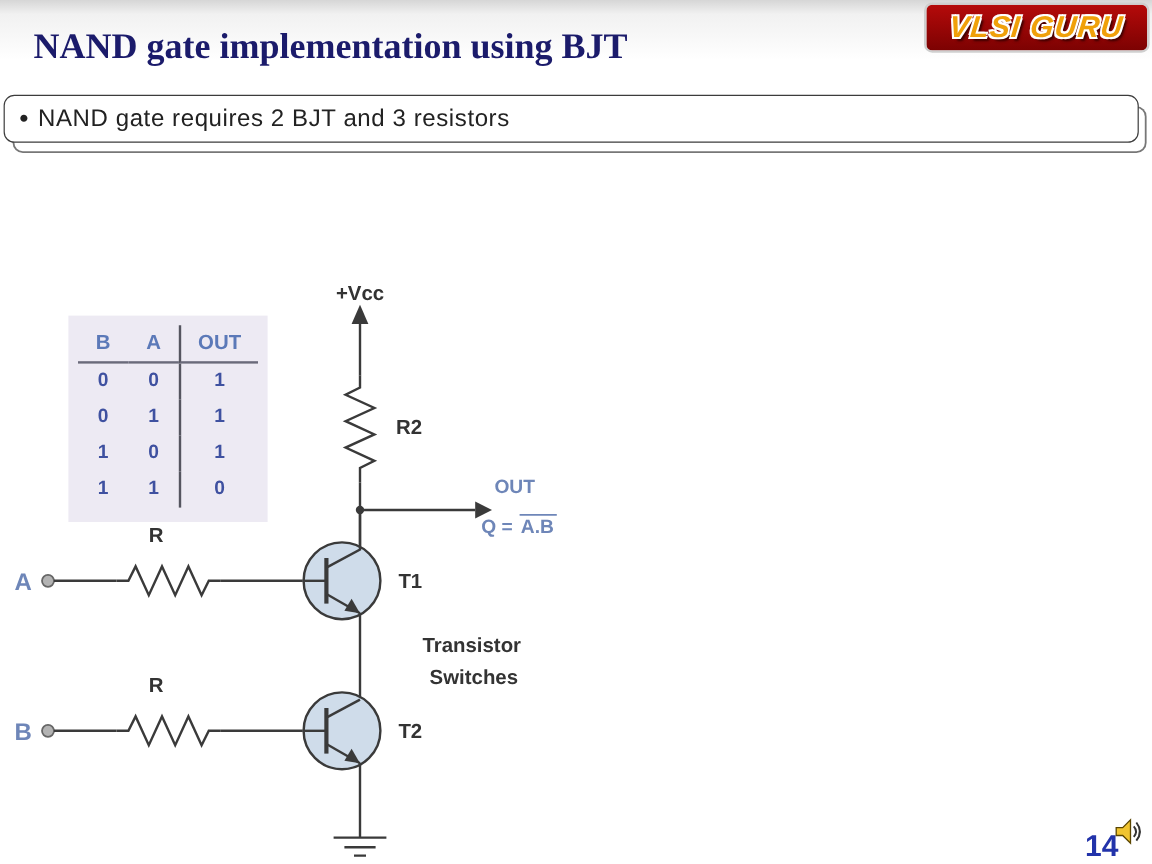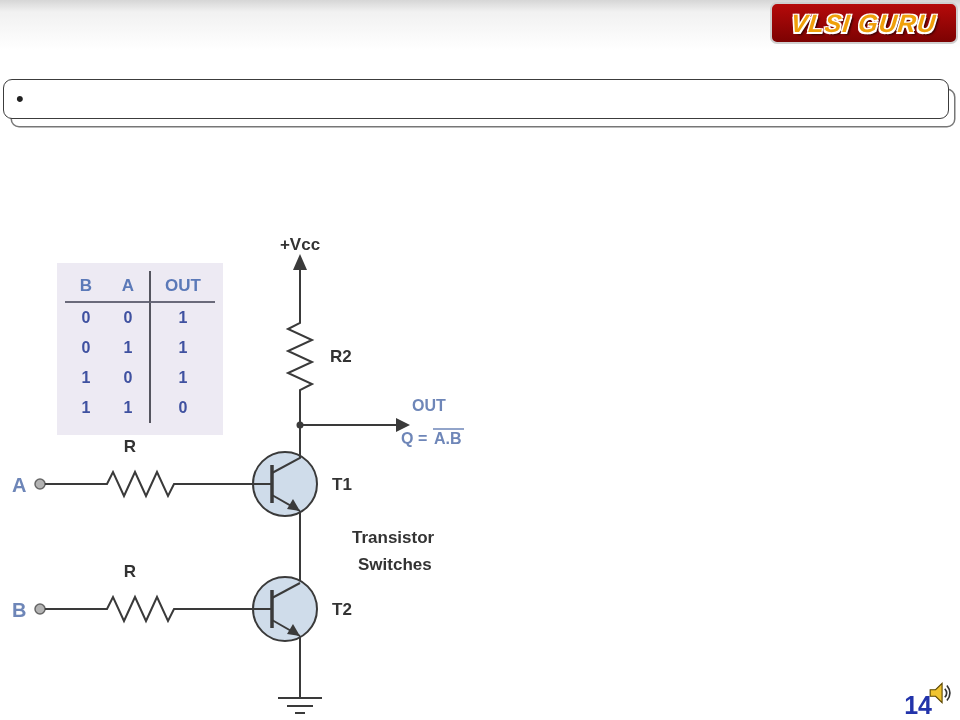--- a/index.html
+++ b/index.html
@@ -64,27 +64,29 @@
     color:#2233aa;z-index:4;margin-top:24px;
   }
   .speaker{position:absolute;right:6px;bottom:14px;width:26px;height:26px;z-index:4;cursor:pointer;}
 </style>
 </head>
 <body>
 
 <div class="slide">
 
   <div class="header">
+    <div class="slide-title">NAND gate implementation using BJT</div>
     <div class="logo">
       <span class="logo-text">VLSI GURU</span>
     </div>
   </div>
 
   <div class="bullet-box">
     <span class="bullet-marker">•</span>
+    <span class="bullet-text">NAND gate requires 2 BJT and 3 resistors</span>
   </div>
 
   <div class="truth-table">
     <div class="tt-cell tt-head">B</div>
     <div class="tt-cell tt-head">A</div>
     <div class="tt-cell tt-head tt-col3">OUT</div>
 
     <div class="tt-cell tt-val">0</div>
     <div class="tt-cell tt-val">0</div>
     <div class="tt-cell tt-val tt-col3">1</div>

